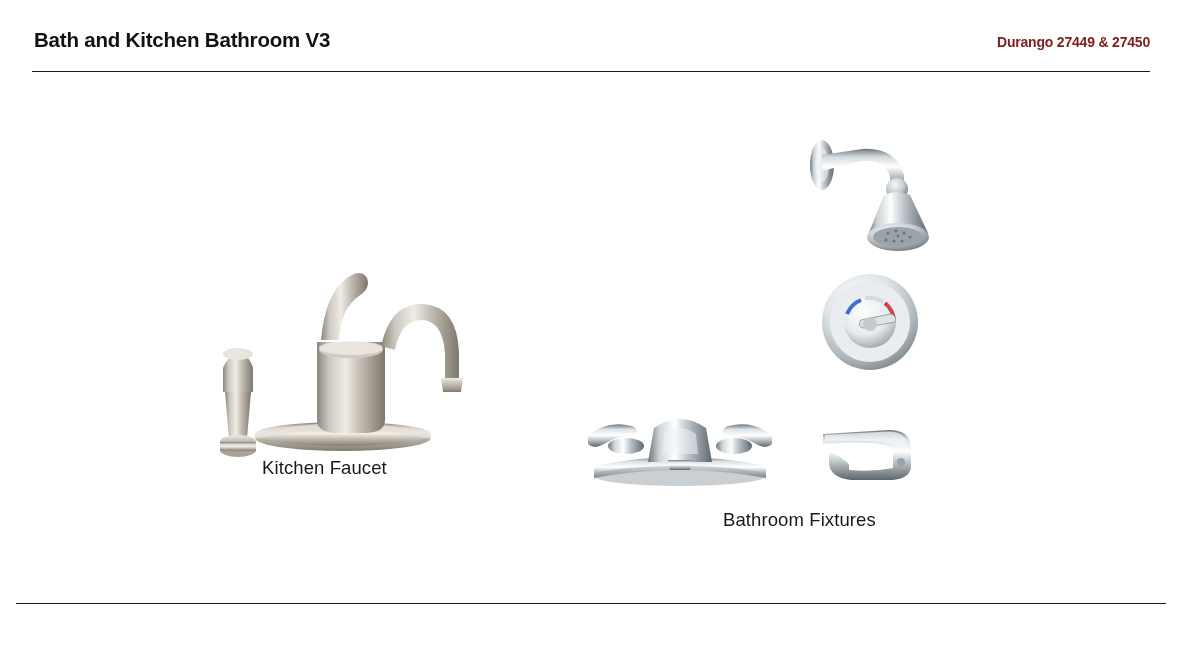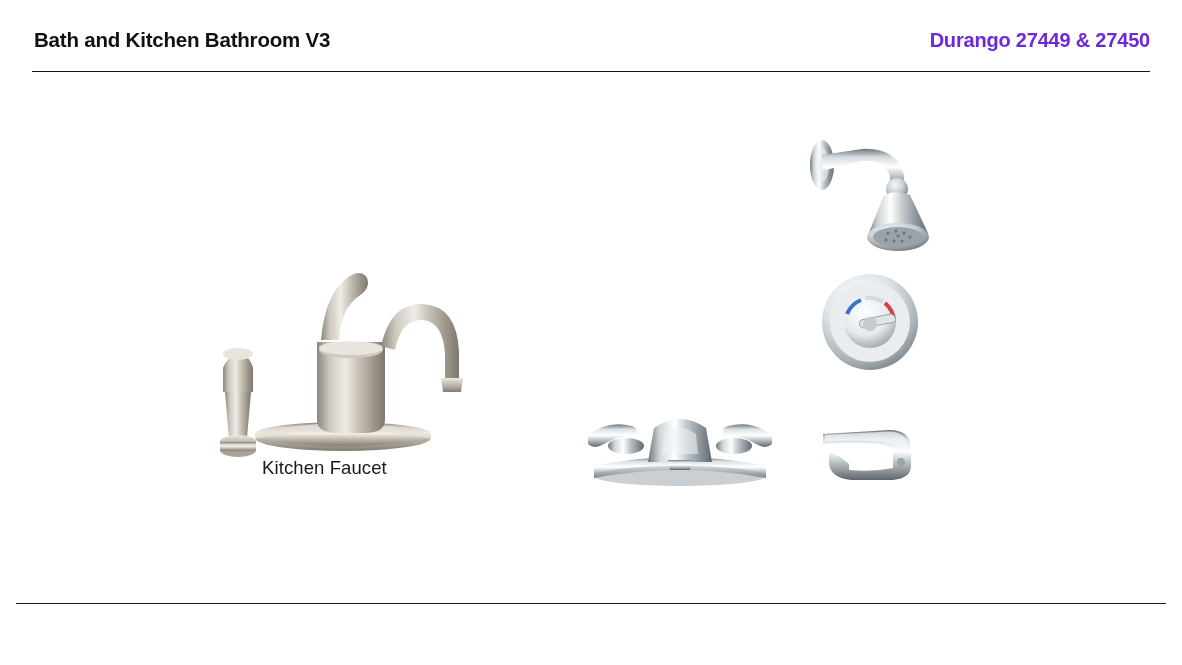--- a/index.html
+++ b/index.html
@@ -35,24 +35,24 @@
     justify-content: space-between;
   }
   .header-title {
     font-size: 20.5px;
     font-weight: bold;
     letter-spacing: -0.2px;
     color: #111111;
     white-space: nowrap;
   }
   .header-subtitle {
-    font-size: 20px;
+    font-size: 14px;
     font-weight: bold;
     letter-spacing: -0.2px;
-    color: #6d28d9;
+    color: #7f1d1d;
     white-space: nowrap;
   }
   .header-rule {
     position: absolute;
     left: 32px;
     top: 71px;
     width: 1118px;
     height: 1px;
     background: #1a1a1a;
   }
@@ -303,17 +303,18 @@
           <stop offset="100%" stop-color="#5d666c"></stop>
         </linearGradient>
       </defs>
       <path d="M8 22 L74 18 Q96 18 96 36 L96 54 Q96 66 78 68 L36 68 Q16 66 14 52 L14 40
                Q26 44 34 52 L34 58 Q58 60 78 56 L78 38 Q72 28 8 32 Z" fill="url(#chromeSpout)"></path>
       <path d="M10 23 L74 19.5 Q92 20 92 35 L92 40 Q86 26 10 29 Z" fill="#f4f7f8" opacity="0.7"></path>
       <circle cx="86" cy="50" r="4" fill="#9aa3a9"></circle>
     </svg>
   </div>
 
+  <div class="caption bath-caption">Bathroom Fixtures</div>
 </div>
 
 <div class="footer">
   <div class="footer-rule"></div>
 </div>
 
 </body></html>

